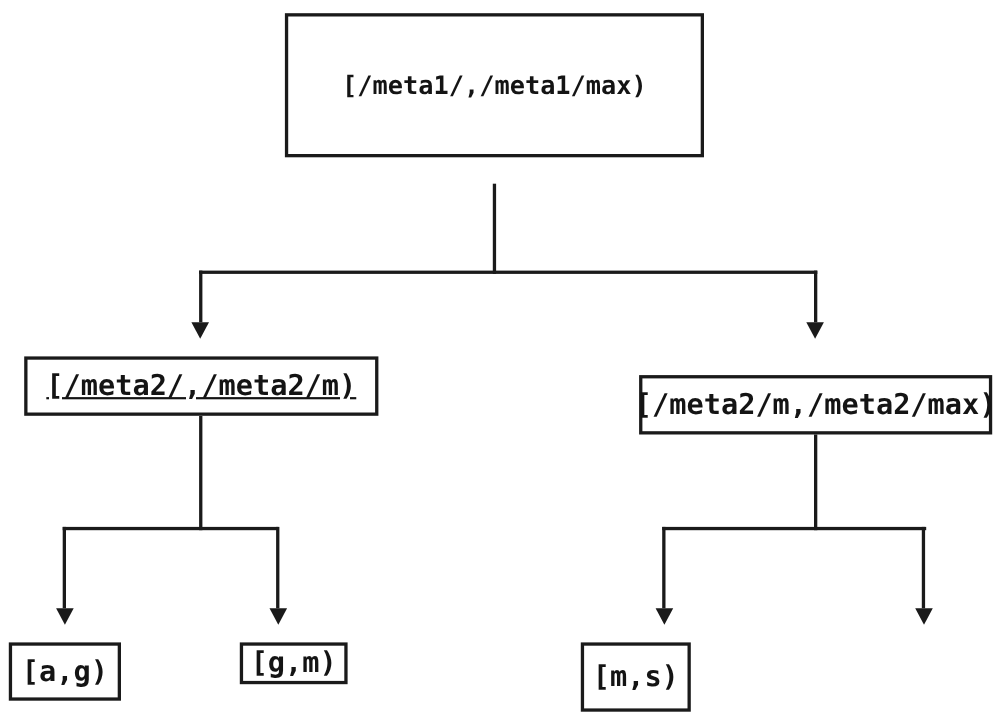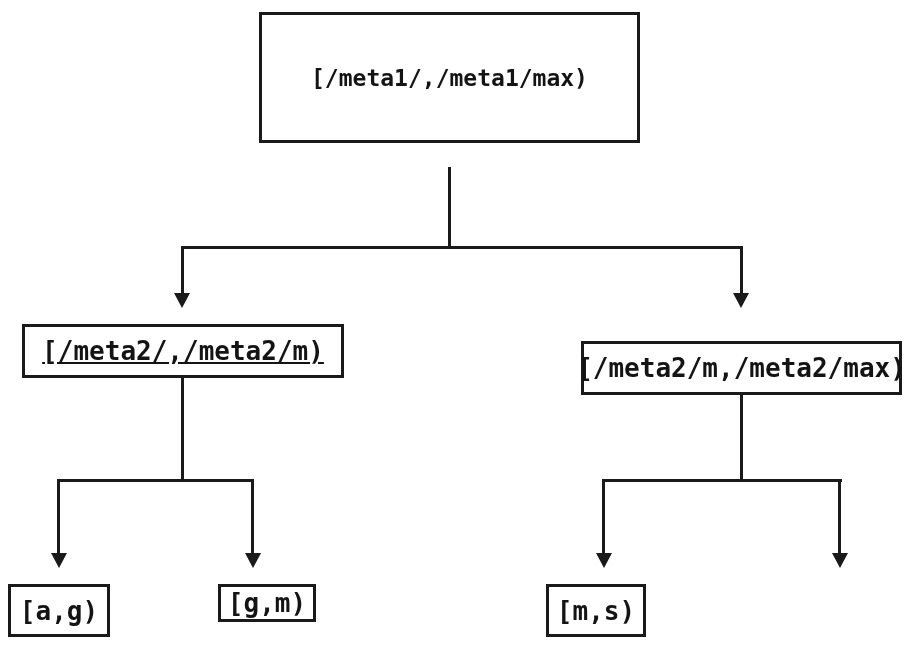--- a/index.html
+++ b/index.html
@@ -82,18 +82,18 @@
   </div>
 
   <div class="node node--leaf" style="left:8px; top:584px; width:102px; height:53px;">
     <span>[a,g)</span>
   </div>
 
   <div class="node node--leaf" style="left:204px; top:584px; width:98px; height:38px;margin-left:14px;">
     <span>[g,m)</span>
   </div>
 
-  <div class="node node--leaf" style="left:546px; top:584px; width:100px; height:53px;">
+  <div class="node node--leaf" style="left:528px; top:584px; width:100px; height:63px;">
     <span>[m,s)</span>
   </div>
 
 
 </div>
 
 </body></html>

